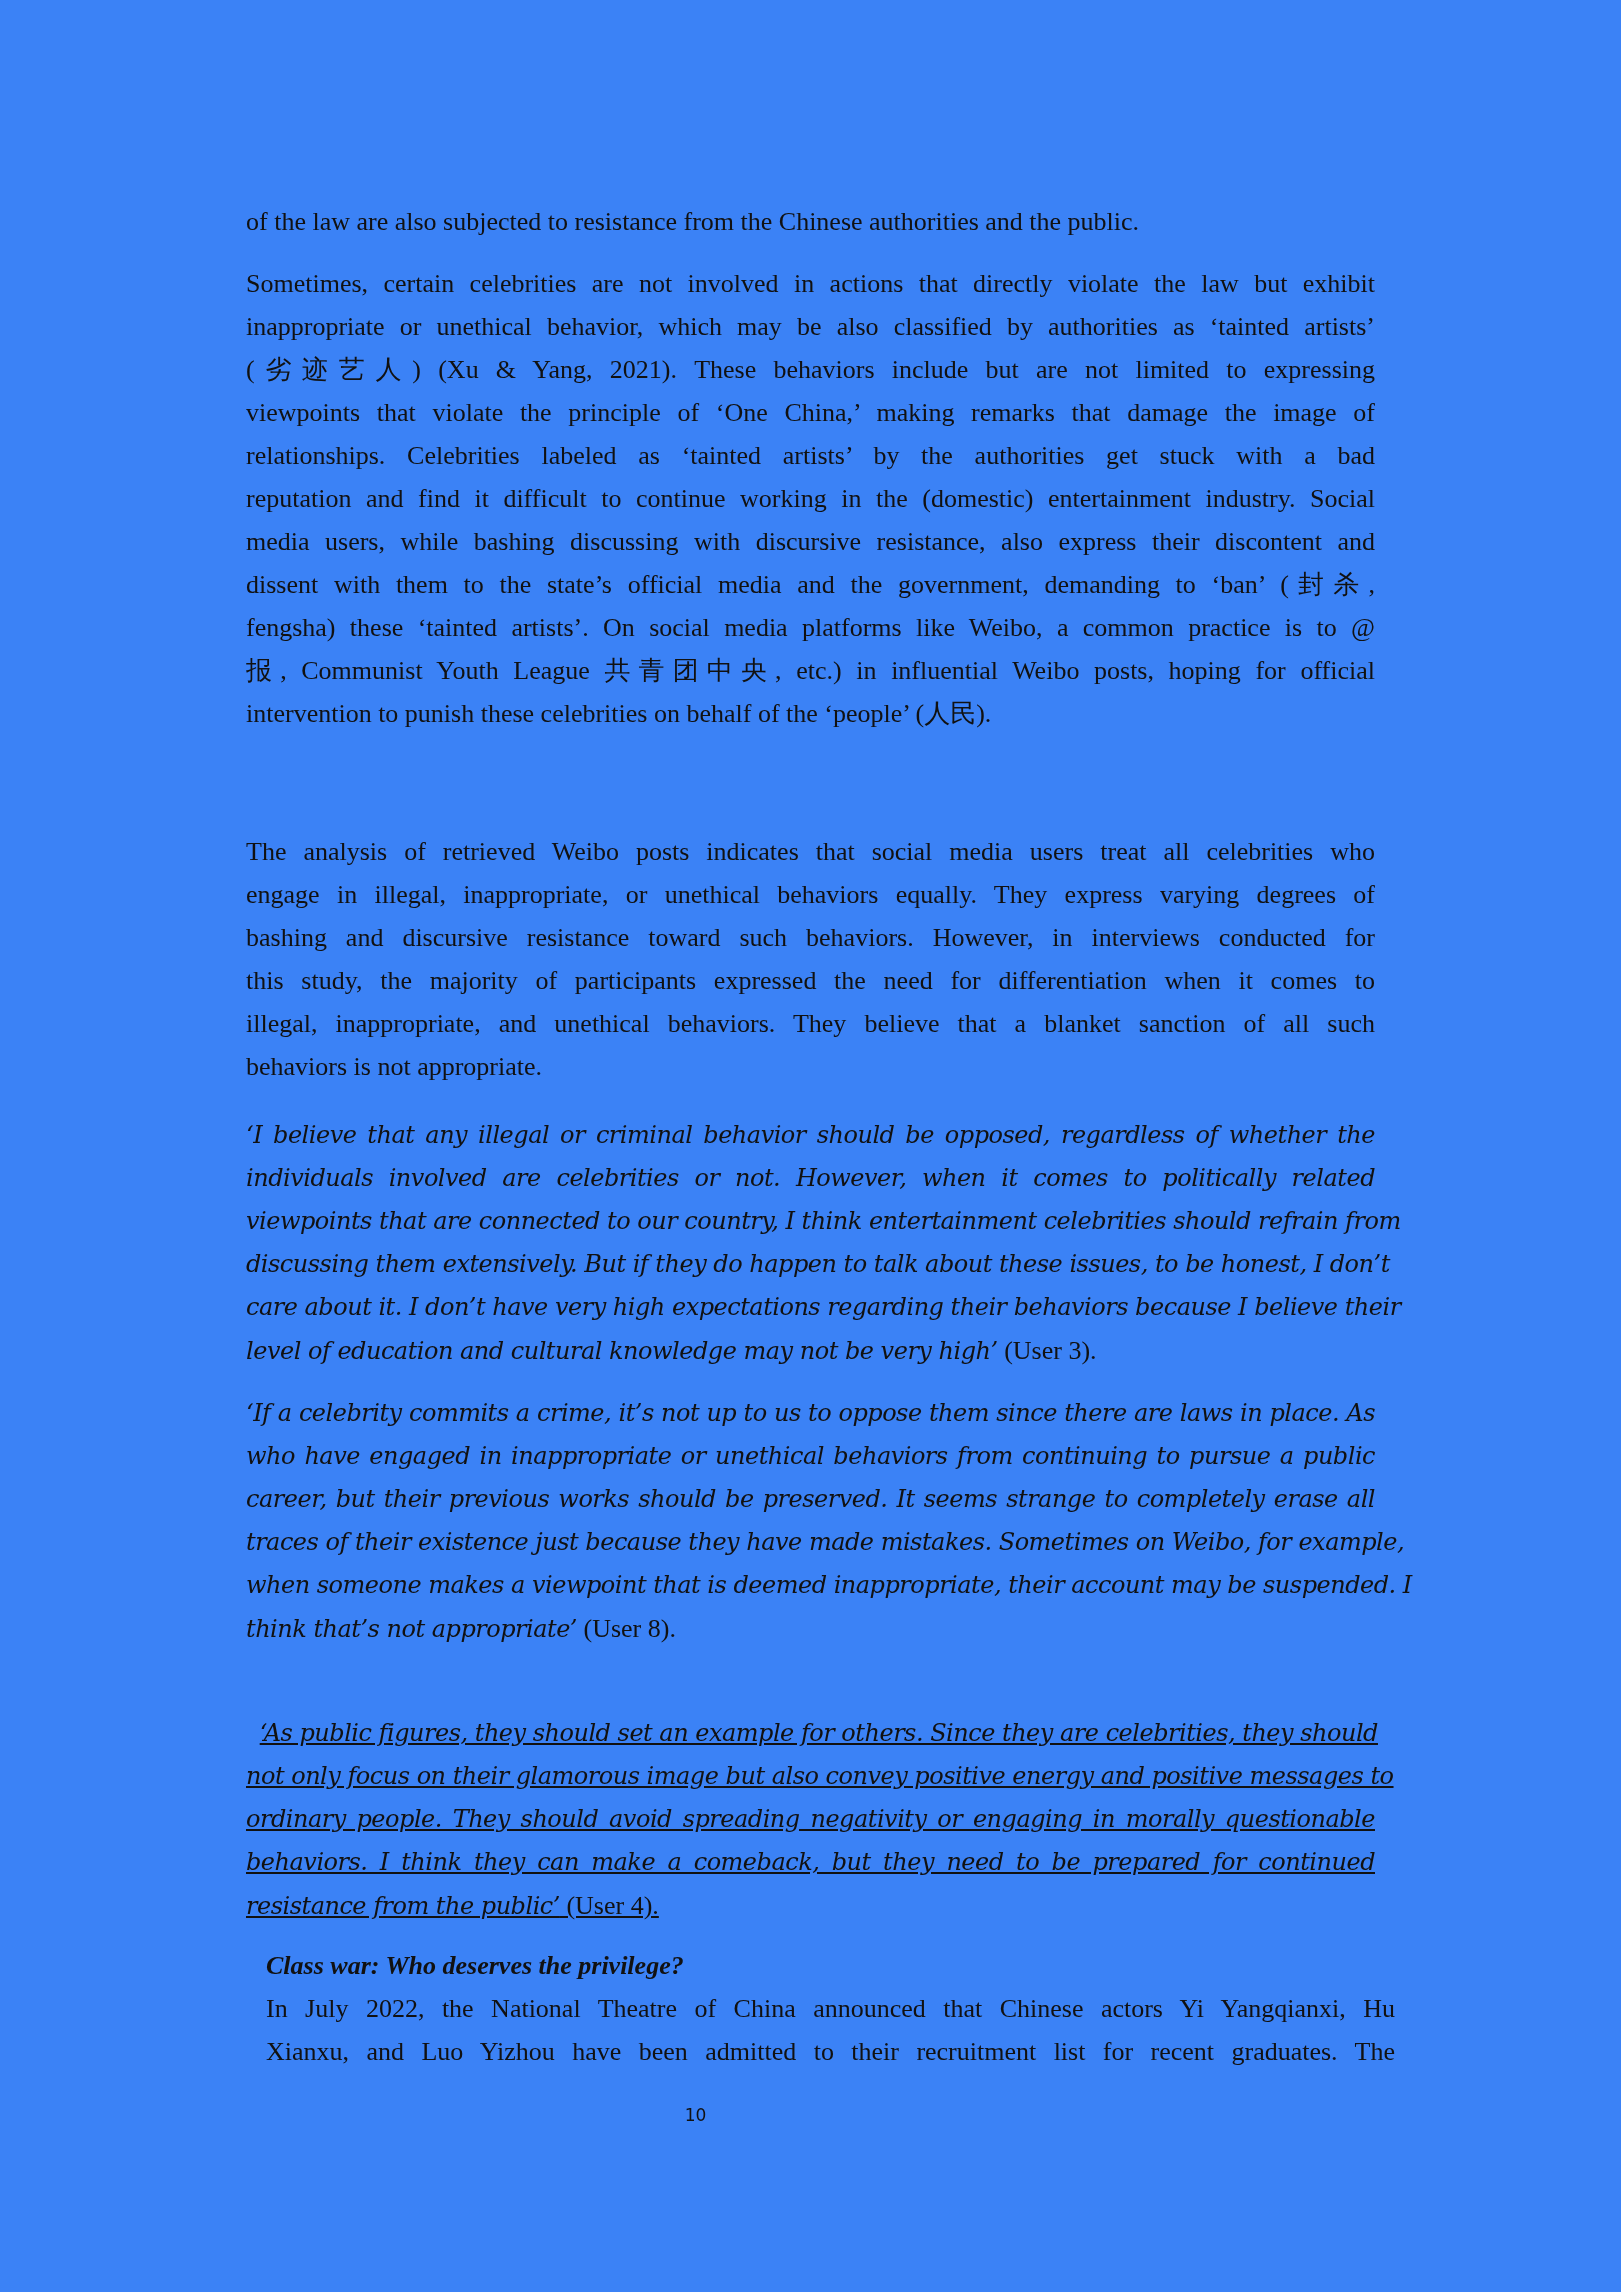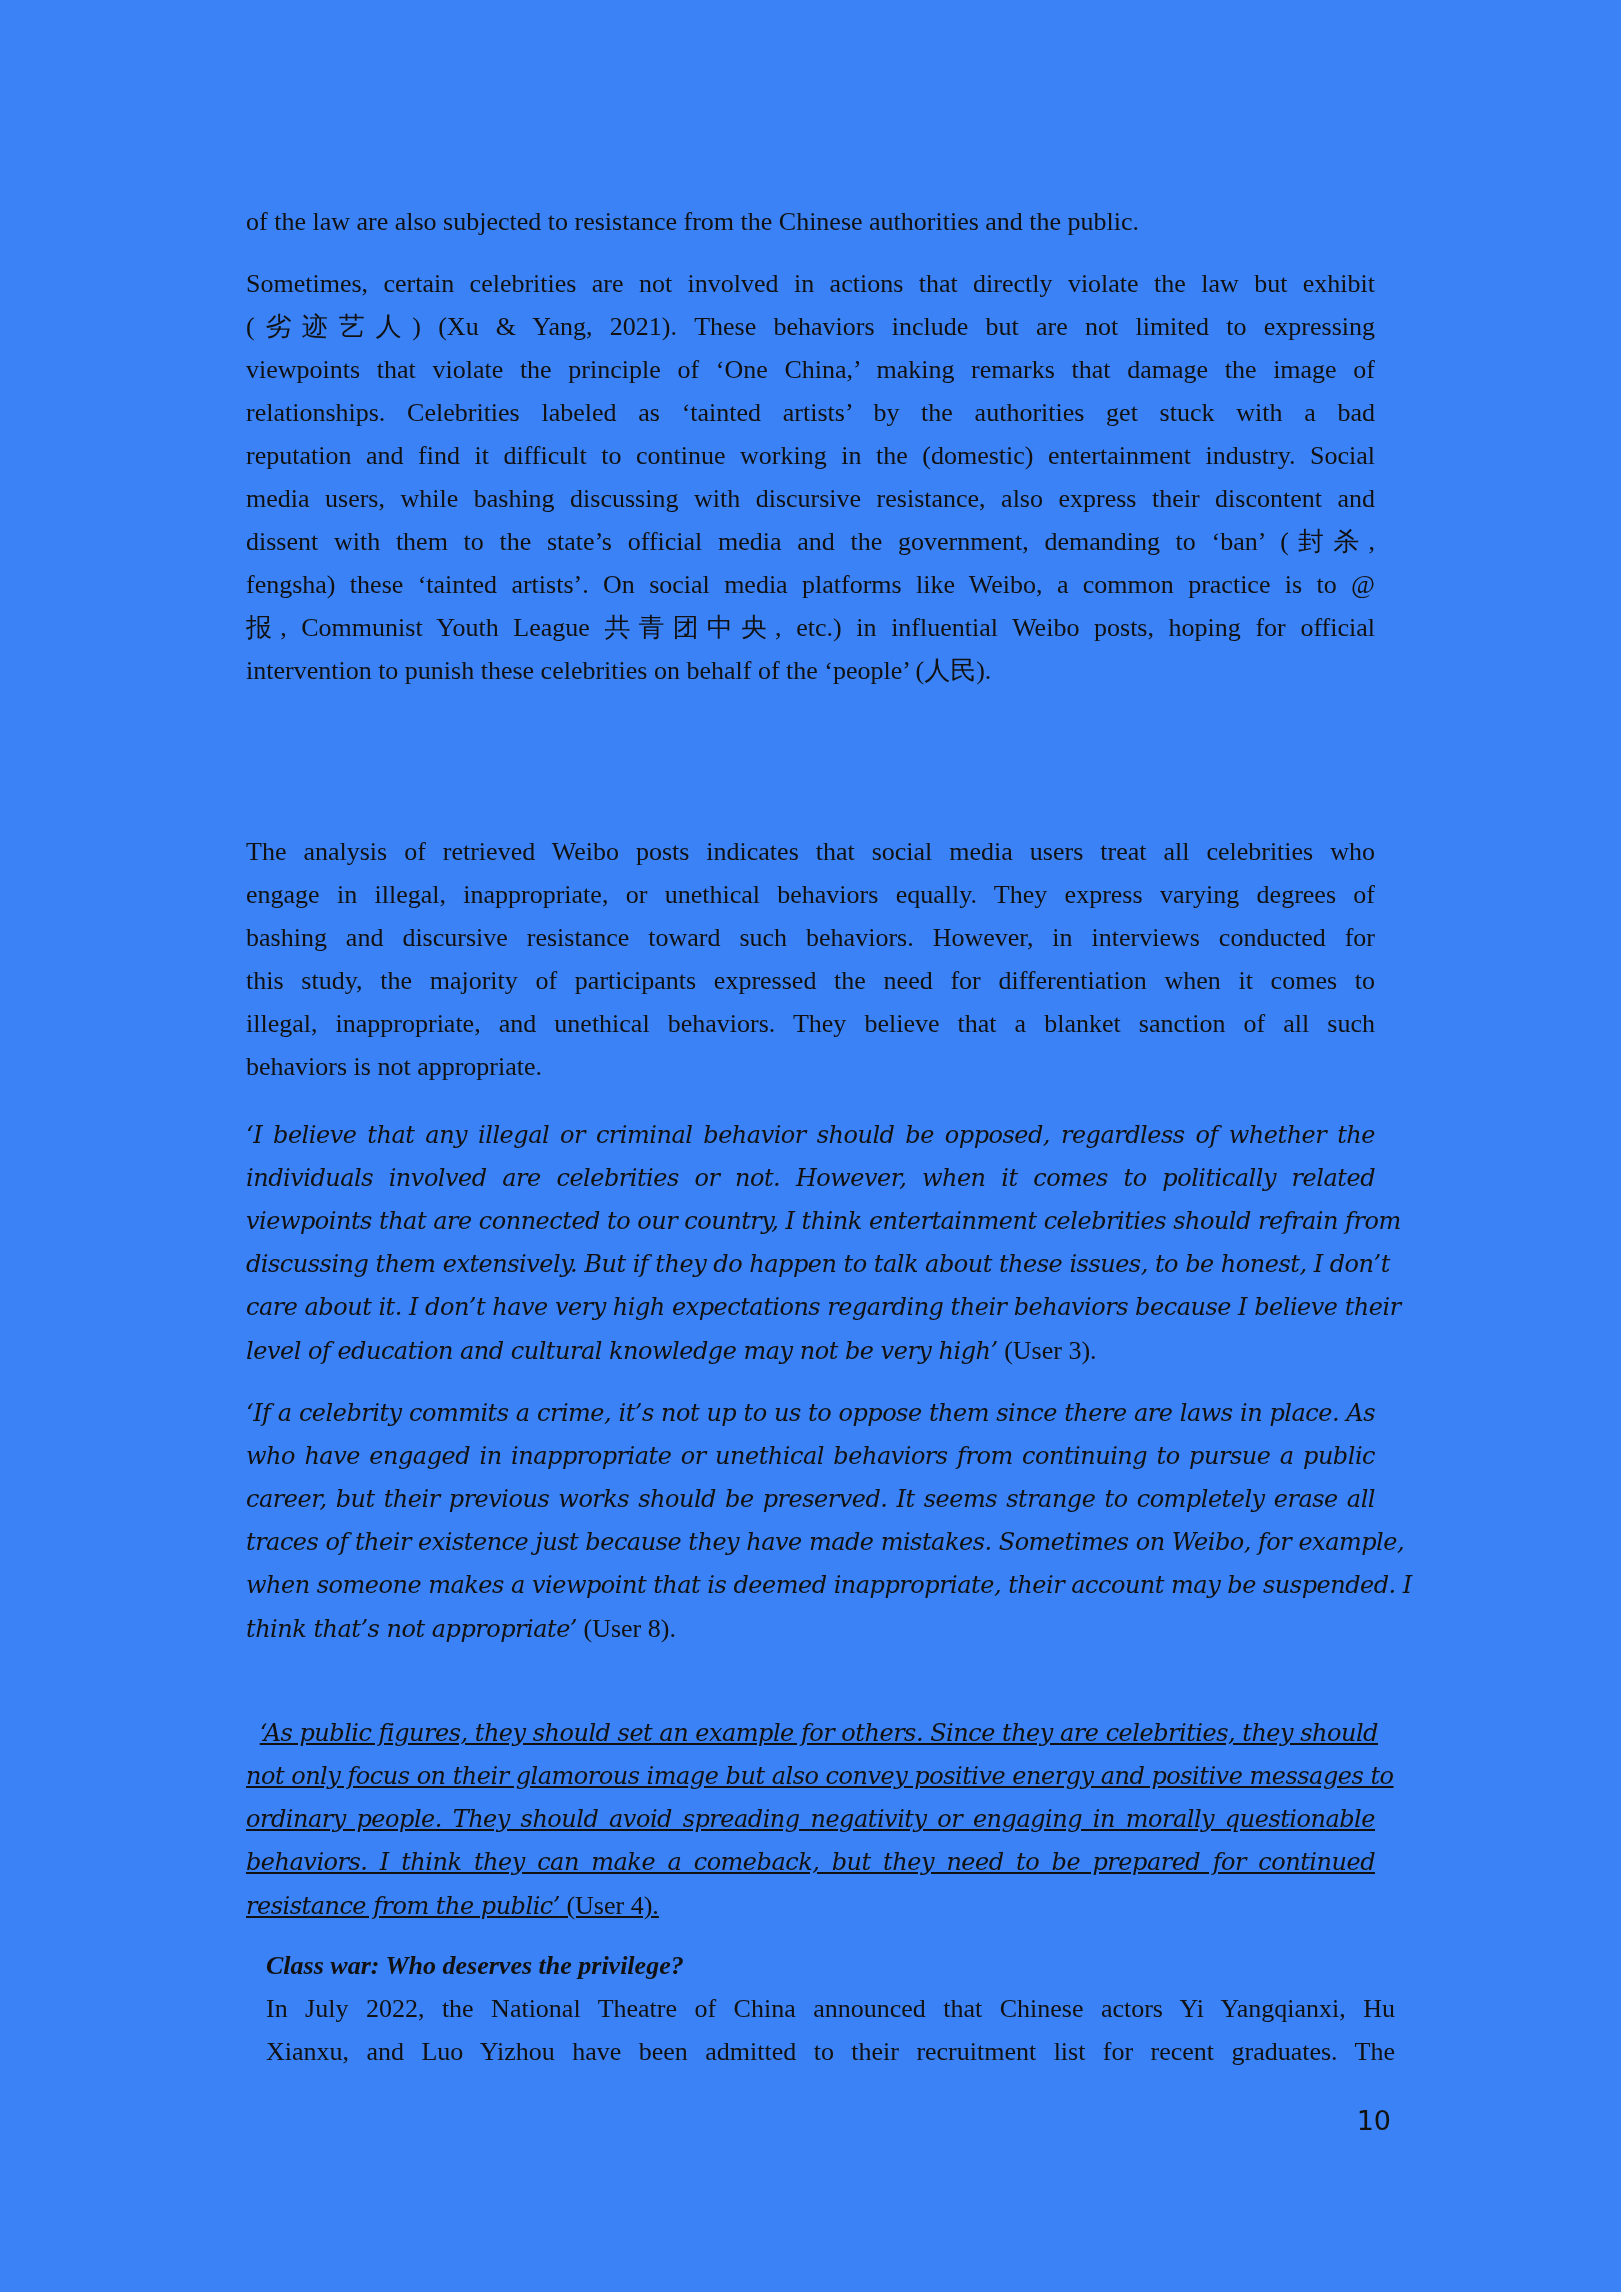--- a/index.html
+++ b/index.html
@@ -15,33 +15,34 @@
     white-space: nowrap;
     text-align: justify;
     text-align-last: justify;
     overflow: visible;
   }
   .line.last { text-align-last: left; }
   .italic .line { font-style: italic; font-family: "DejaVu Serif", "Liberation Serif", serif; font-size: 24px; letter-spacing: -0.5px; }
   .heading { font-weight: bold; font-style: italic; font-family: "Liberation Serif", serif; font-size: 26px; }
   .cite { font-style: normal; font-family: "Liberation Serif", serif; font-size: 26px; letter-spacing: 0; }
   .em { font-style: italic; }
-  .pagenum { position: absolute; top: 2105px; left: 0; width: 1391px; text-align: right; font-family: "DejaVu Sans", sans-serif; font-size: 27px; color: #111; }
+  .pagenum { position: absolute; top: 2105px; left: 0; width: 1391px; text-align: center; font-family: "DejaVu Sans", sans-serif; font-size: 17px; color: #111; }
 </style>
 </head>
 <body>
 
 <div class="page">
 
   <div class="block" style="top:200px;">
     <span class="line last">of the law are also subjected to resistance from the Chinese authorities and the public.</span>
   </div>
 
   <div class="block" style="top:262px;">
     <span class="line">Sometimes, certain celebrities are not involved in actions that directly violate the law but exhibit</span>
+    <span class="line">inappropriate or unethical behavior, which may be also classified by authorities as ‘tainted artists’</span>
     <span class="line">(劣迹艺人) (Xu &amp; Yang, 2021). These behaviors include but are not limited to expressing</span>
     <span class="line">viewpoints that violate the principle of ‘One China,’ making remarks that damage the image of</span>
     <span class="line">relationships. Celebrities labeled as ‘tainted artists’ by the authorities get stuck with a bad</span>
     <span class="line">reputation and find it difficult to continue working in the (domestic) entertainment industry. Social</span>
     <span class="line">media users, while bashing discussing with discursive resistance, also express their discontent and</span>
     <span class="line">dissent with them to the state’s official media and the government, demanding to ‘ban’ (封杀,</span>
     <span class="line">fengsha) these ‘tainted artists’. On social media platforms like Weibo, a common practice is to @</span>
     <span class="line">报, Communist Youth League 共青团中央, etc.) in influential Weibo posts, hoping for official</span>
     <span class="line last">intervention to punish these celebrities on behalf of the ‘people’ (人民).</span>
   </div>

